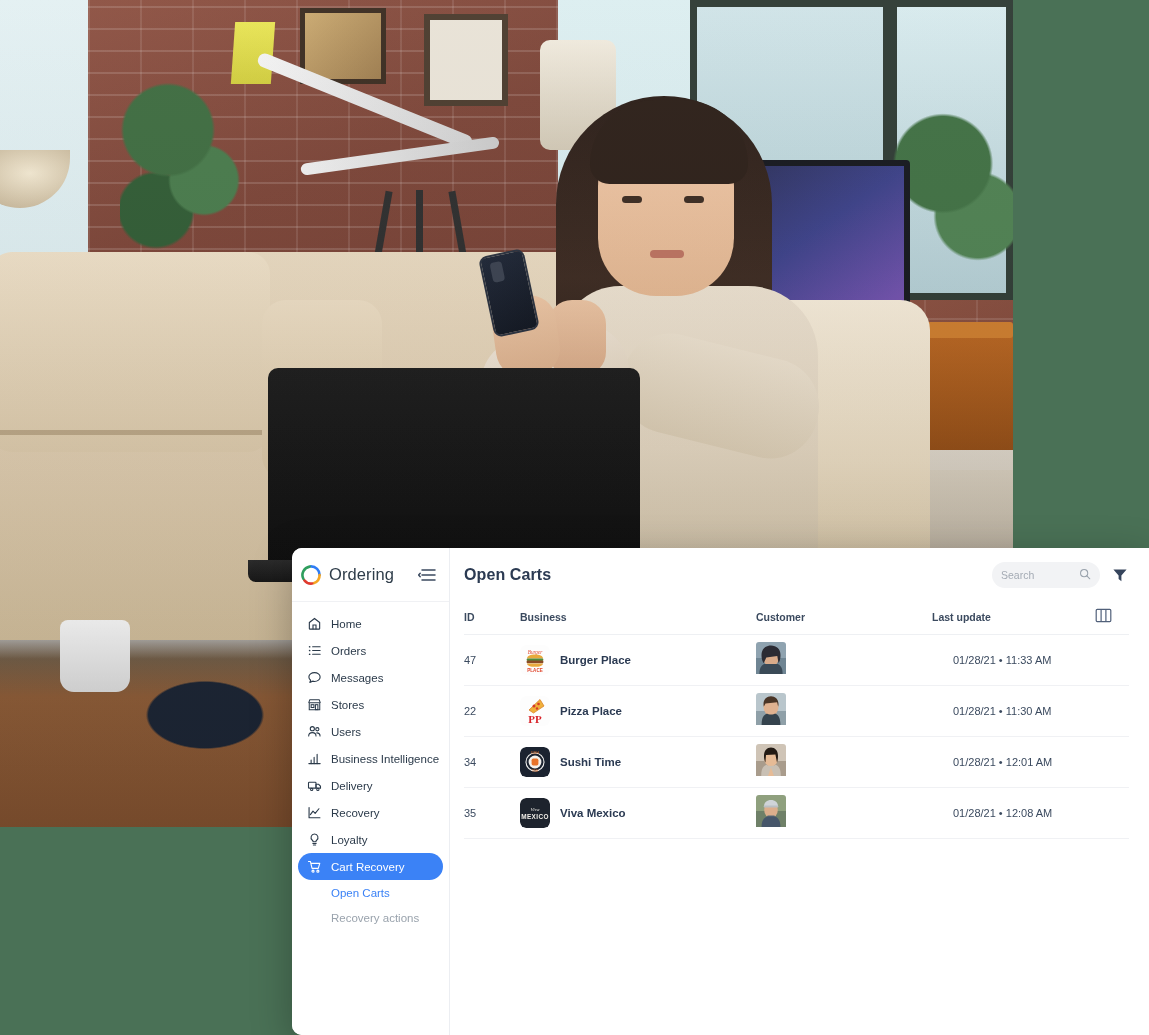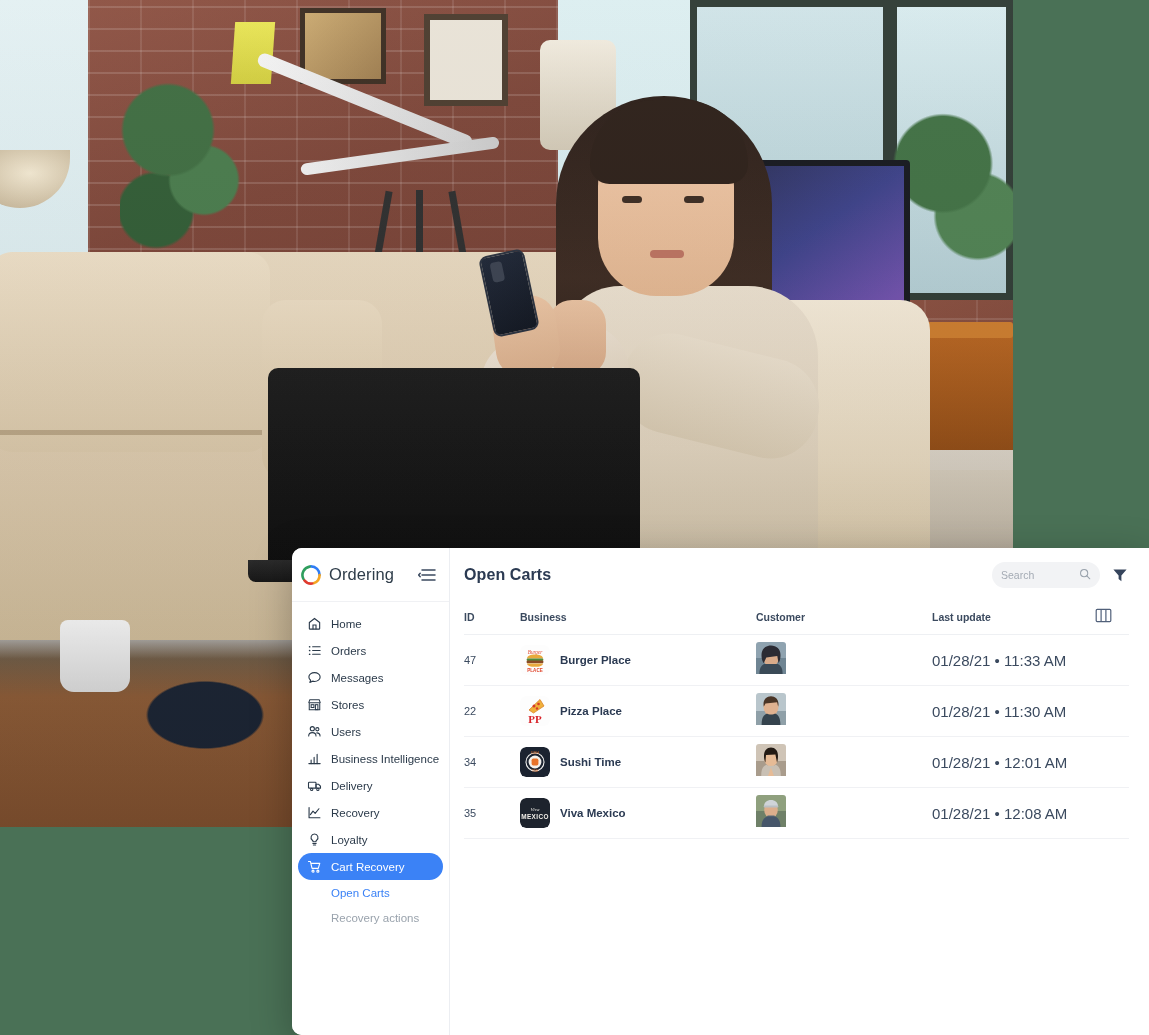--- a/index.html
+++ b/index.html
@@ -235,21 +235,21 @@
   thead th {
     font-size: 10.5px; font-weight: 700; color: #3b4a5f; text-align: left;
     padding: 6px 0 11px 0; border-bottom: 1px solid #eef0f3; vertical-align: bottom;
   }
   th.cId { width: 56px; } th.cBiz { width: 236px; }
   th.cCus { width: 176px; } th.cUpd { width: auto; } th.cCols { width: 34px; }
   tbody td { border-bottom: 1px solid #f0f1f4; padding: 0; height: 51px; vertical-align: middle; }
   .idCell { font-size: 11px; color: #3b4a5f; }
   .bizCell { display: flex; align-items: center; gap: 10px; }
   .bizName { font-size: 11.5px; font-weight: 700; color: #2b3a52; }
-  .dateCell { font-size: 15px; color: #3b4a5f; }
+  .dateCell { font-size: 11px; color: #3b4a5f; margin-left: 21px; }
   .logoBox { width: 30px; height: 30px; border-radius: 6px; overflow: hidden; flex: 0 0 30px; position: relative; }
   .avatar { width: 30px; height: 32px; border-radius: 4px; overflow: hidden; position: relative; }
 
   .colsIcon { width: 17px; height: 15px; display:flex; cursor:pointer; }
 </style>
 </head>
 <body>
 
 <div id="root">
 

